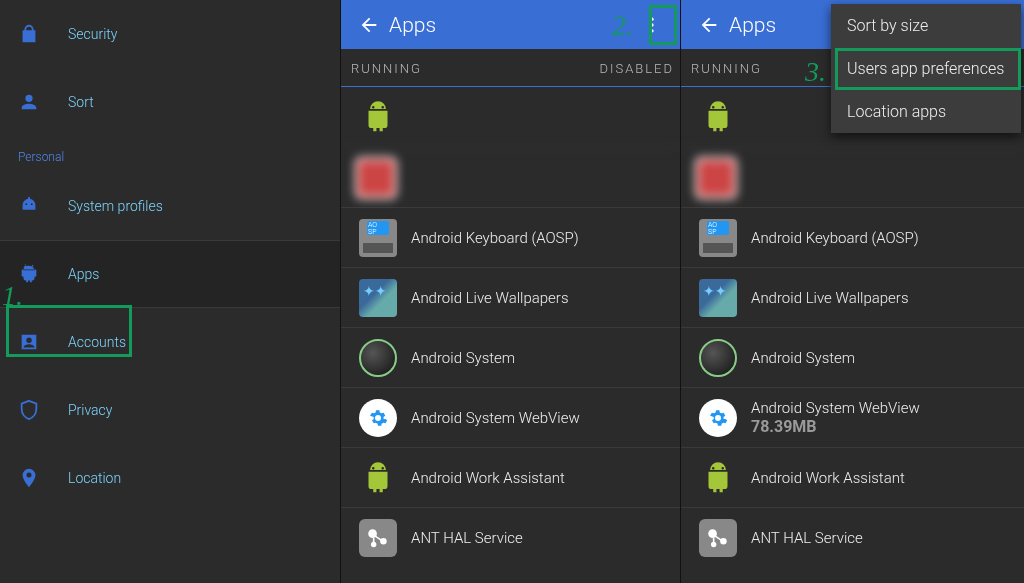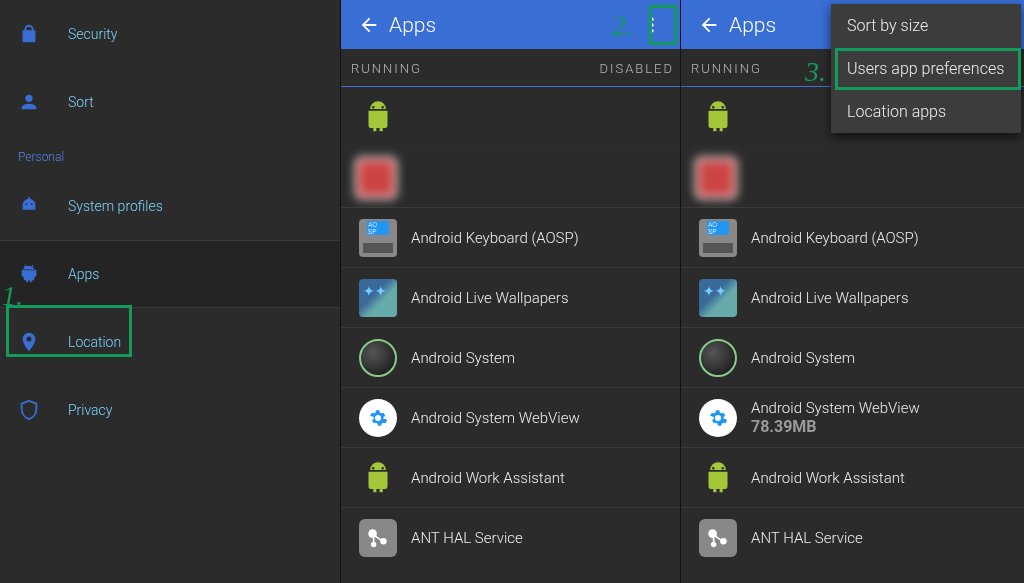--- a/index.html
+++ b/index.html
@@ -195,37 +195,45 @@
 
     <div class="side-item selected">
       <span class="icon-slot blue-icon">
         <svg width="22" height="22" viewBox="0 0 24 24">
             <path d="M6 8h12v9a2 2 0 01-2 2h-1v2h-2v-2h-2v2H9v-2H8a2 2 0 01-2-2V8zm-2 0a1 1 0 112 0v6a1 1 0 11-2 0V8zm14 0a1 1 0 112 0v6a1 1 0 11-2 0V8zM8 2l1.3 1.3A5 5 0 0112 3c.97 0 1.87.28 2.7.77L16 2l1 1-1.4 1.4A5 5 0 0118 7H6a5 5 0 012.4-4.6L7 2l1-1z"></path>
           </svg>
       </span>
       <span class="side-label">Apps</span>
     </div>
 
+    <div class="side-item">
+      <span class="icon-slot blue-icon">
+        <svg width="22" height="22" viewBox="0 0 24 24">
+            <path d="M4 4h16v16H4V4zm8 3a3 3 0 100 6 3 3 0 000-6zm-6 11h12c0-2.5-4-3.5-6-3.5s-6 1-6 3.5z"></path>
+          </svg>
+      </span>
+      <span class="side-label">Accounts</span>
+    </div>
+
+    <div class="side-item">
+      <span class="icon-slot blue-icon">
+        <svg width="22" height="22" viewBox="0 0 24 24">
+            <path d="M12 2l8 3v6c0 5-3.4 9.4-8 11-4.6-1.6-8-6-8-11V5l8-3z" fill="none" stroke="#396ed5" stroke-width="2"></path>
+          </svg>
+      </span>
+      <span class="side-label">Privacy</span>
+    </div>
 
     <div class="side-item">
       <span class="icon-slot blue-icon">
         <svg width="22" height="22" viewBox="0 0 24 24">
             <path d="M12 2a7 7 0 00-7 7c0 5 7 13 7 13s7-8 7-13a7 7 0 00-7-7zm0 9.5A2.5 2.5 0 1112 6a2.5 2.5 0 010 5.5z"></path>
           </svg>
       </span>
       <span class="side-label">Location</span>
-    </div>
-
-    <div class="side-item">
-      <span class="icon-slot blue-icon">
-        <svg width="22" height="22" viewBox="0 0 24 24">
-            <path d="M12 2l8 3v6c0 5-3.4 9.4-8 11-4.6-1.6-8-6-8-11V5l8-3z" fill="none" stroke="#396ed5" stroke-width="2"></path>
-          </svg>
-      </span>
-      <span class="side-label">Privacy</span>
     </div>
   </div>
 
   <div class="col col-apps-a">
     <div class="topbar">
       <div class="iconbtn">
         <svg width="22" height="22" viewBox="0 0 24 24" fill="#fff">
             <path d="M20 11H7.83l5.59-5.59L12 4l-8 8 8 8 1.41-1.41L7.83 13H20v-2z"></path>
           </svg>
       </div>

